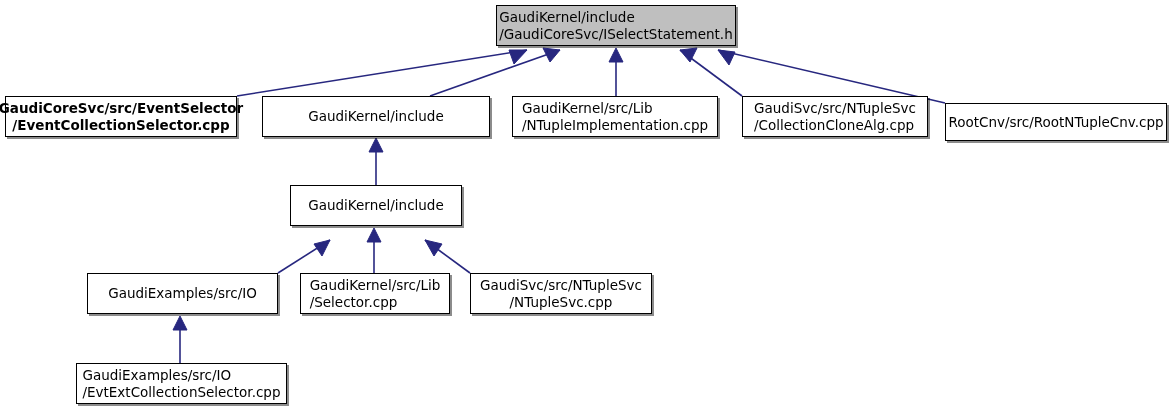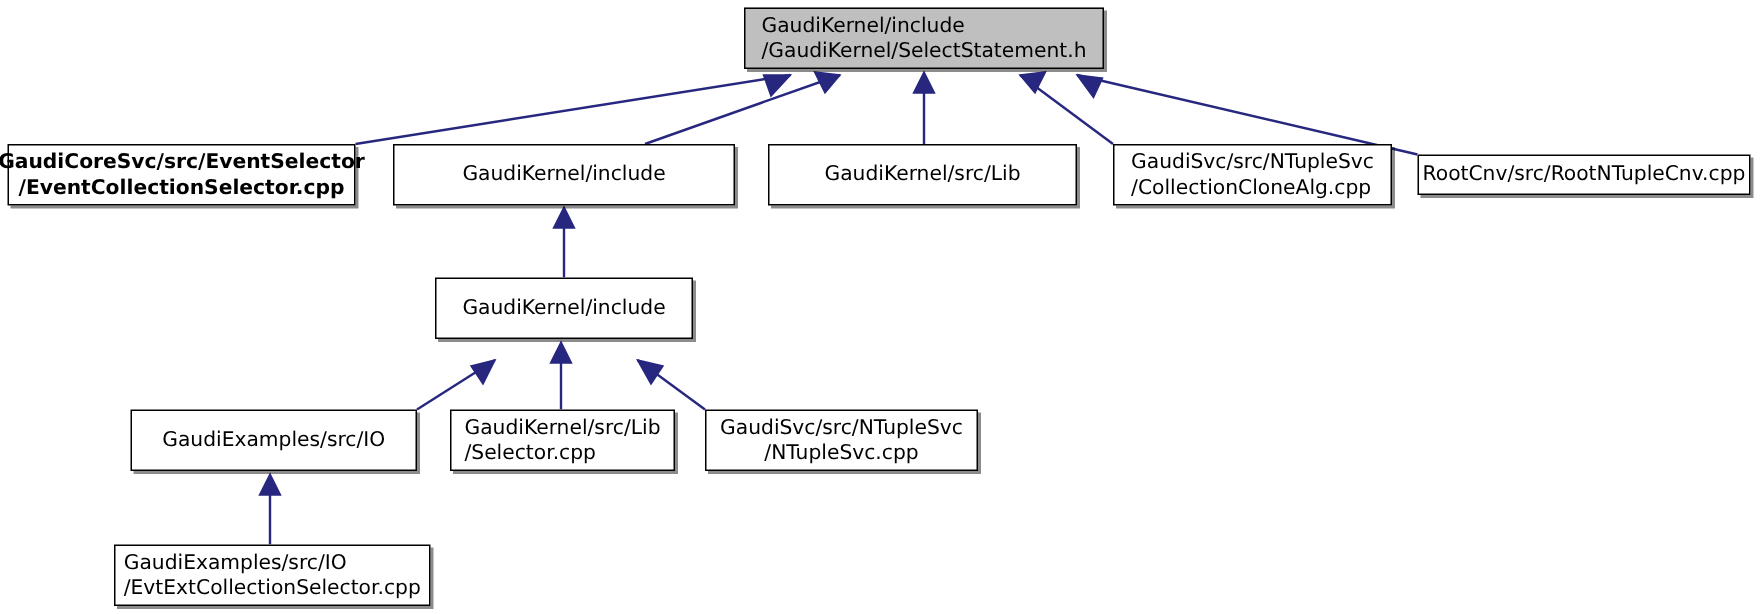--- a/index.html
+++ b/index.html
@@ -92,35 +92,35 @@
         <path d="M 470,273 L 425,240" stroke="#27277f" stroke-width="1.6" fill="none"></path>
         <path d="M 425,240 L 442,244 L 434,256 Z" fill="#27277f" stroke="#27277f" stroke-width="1"></path>
       </g>
       <g>
         <path d="M 180,363 L 180,330" stroke="#27277f" stroke-width="1.6" fill="none"></path>
         <path d="M 180,316 L 173,330 L 187,330 Z" fill="#27277f" stroke="#27277f" stroke-width="1"></path>
       </g>
     </svg>
   <div id="nodes-layer">
       <div class="node-box root" style="left: 496px; top: 5px; width: 240px; height: 41px;">
-        <div class="node-label two-line"><span>GaudiKernel/include</span><br><span>/GaudiKernel/SelectStatement.h</span></div>
+        <div class="node-label two-line"><span>GaudiKernel/include</span><br><span>/GaudiCoreSvc/ISelectStatement.h</span></div>
       </div>
       <div class="node-box" style="left: 5px; top: 96px; width: 232px; height: 41px; font-weight: bold;">
         <div class="node-label centered"><span>GaudiCoreSvc/src/EventSelector</span><br><span>/EventCollectionSelector.cpp</span></div>
       </div>
       <div class="node-box" style="left: 262px; top: 96px; width: 228px; height: 41px;">
         <div class="node-label two-line"><span>GaudiKernel/include</span><br></div>
       </div>
       <div class="node-box" style="left: 512px; top: 96px; width: 206px; height: 41px;">
-        <div class="node-label two-line"><span>GaudiKernel/src/Lib</span><br></div>
+        <div class="node-label two-line"><span>GaudiKernel/src/Lib</span><br><span>/NTupleImplementation.cpp</span></div>
       </div>
       <div class="node-box" style="left: 742px; top: 96px; width: 186px; height: 41px;">
         <div class="node-label two-line"><span>GaudiSvc/src/NTupleSvc</span><br><span>/CollectionCloneAlg.cpp</span></div>
       </div>
-      <div class="node-box" style="left: 945px; top: 103px; width: 222px; height: 27px; align-items: center;">
+      <div class="node-box" style="left: 945px; top: 103px; width: 222px; height: 38px; align-items: center;">
         <div class="node-label centered"><span>RootCnv/src/RootNTupleCnv.cpp</span></div>
       </div>
       <div class="node-box" style="left: 290px; top: 185px; width: 172px; height: 41px;">
         <div class="node-label two-line"><span>GaudiKernel/include</span><br></div>
       </div>
       <div class="node-box" style="left: 87px; top: 273px; width: 191px; height: 41px;">
         <div class="node-label two-line"><span>GaudiExamples/src/IO</span><br></div>
       </div>
       <div class="node-box" style="left: 300px; top: 273px; width: 150px; height: 41px;">
         <div class="node-label two-line"><span>GaudiKernel/src/Lib</span><br><span>/Selector.cpp</span></div>

